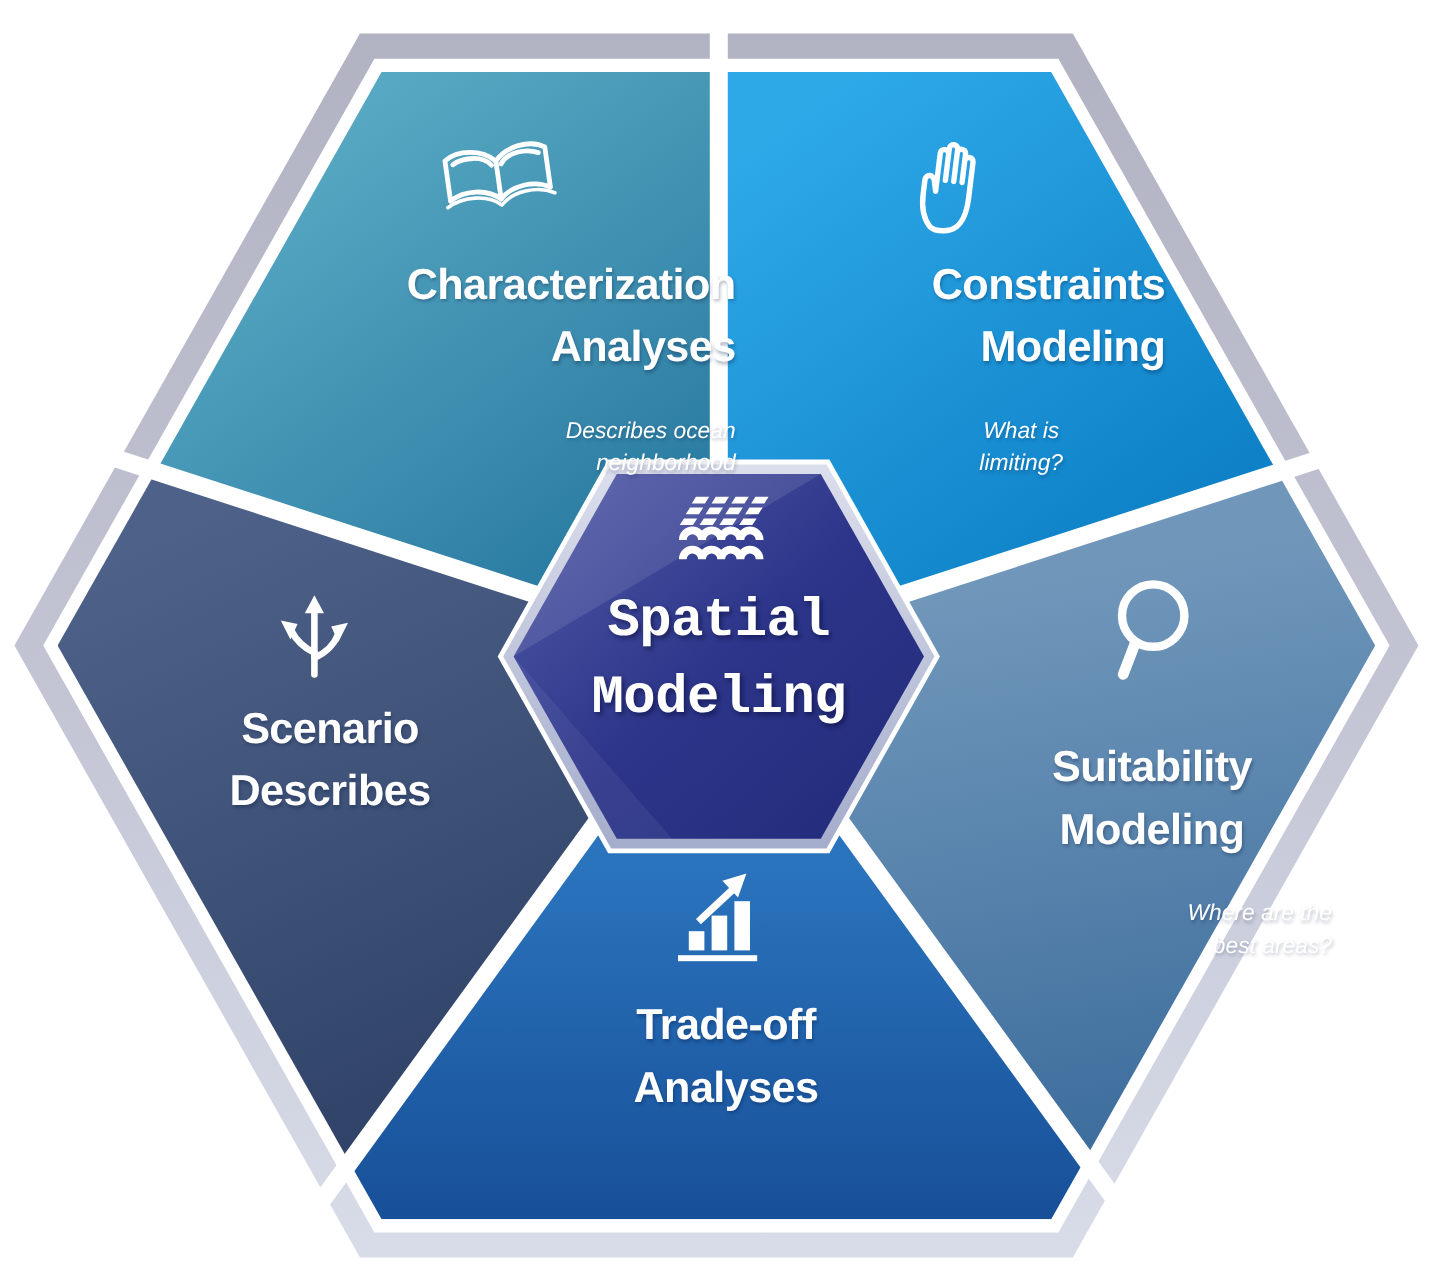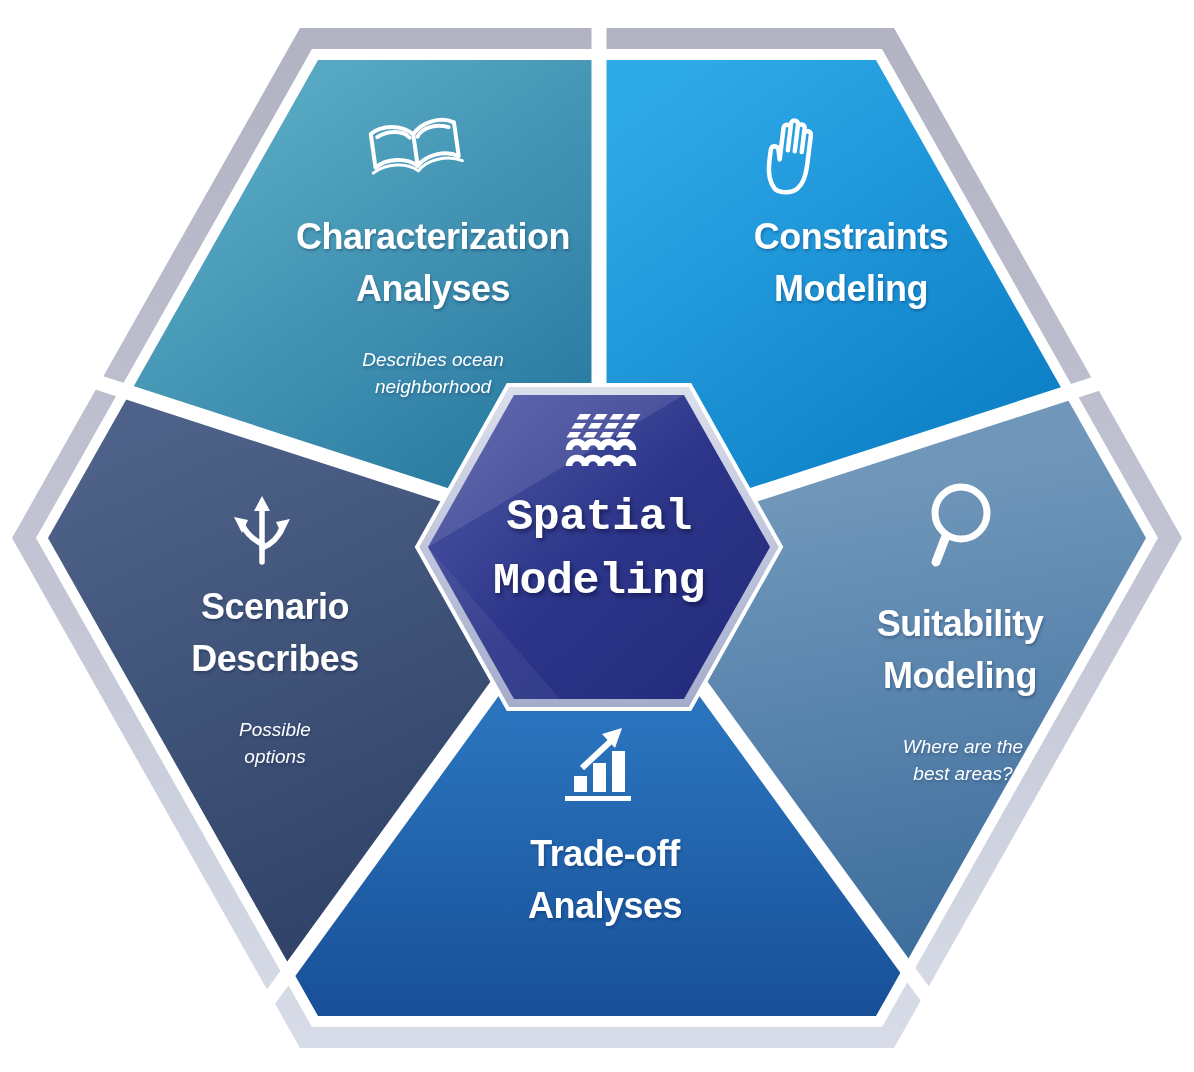--- a/index.html
+++ b/index.html
@@ -14,21 +14,21 @@
     text-shadow:1px 2px 3px rgba(0,20,60,0.30);
   }
   .seg-sub{
     font-size:19px;font-style:italic;line-height:1.42;
     text-shadow:1px 2px 3px rgba(0,20,60,0.25);margin-top:14px;
   }
   .center-title{
     font-size:45px;font-weight:700;line-height:1.42;letter-spacing:-0.5px;
     text-shadow:2px 3px 4px rgba(0,0,40,0.45);
   }
-  .ta-l{text-align:center}.ta-c{text-align:center}
+  .ta-l{text-align:right}.ta-c{text-align:center}
 </style>
 </head>
 <body>
 
 <div id="stage">
 
 <svg id="hexsvg" width="1194" height="1072" viewBox="0 0 1194 1072">
   <defs>
     <linearGradient id="gFrame" x1="0" y1="28" x2="0" y2="1048" gradientUnits="userSpaceOnUse">
       <stop offset="0" stop-color="#b1b2c2"></stop>
@@ -167,39 +167,39 @@
 <div class="txt ta-l" style="left:253px;top:193px;width:360px;">
   <div class="seg-title">Characterization
 Analyses</div>
   <div class="seg-sub">Describes ocean
 neighborhood</div>
 </div>
 
 <div class="txt" style="left:731px;top:193px;width:240px;">
   <div class="seg-title ta-l">Constraints
 Modeling</div>
-</div>
-
-<div class="txt" style="left:810px;top:580px;width:300px;">
+  <div class="seg-sub ta-c">What is
+limiting?</div>
+</div>
+
+<div class="txt" style="left:810px;top:595px;width:300px;">
   <div class="seg-title ta-c">Suitability
 Modeling</div>
   <div class="seg-sub ta-l" style="padding-left:6px;">Where are the
 best areas?</div>
 </div>
 
 <div class="txt ta-c" style="left:455px;top:810px;width:300px;">
   <div class="seg-title">Trade-off
 Analyses</div>
 </div>
 
 <div class="txt ta-c" style="left:125px;top:563px;width:300px;">
   <div class="seg-title">Scenario
 Describes</div>
-  <div class="seg-sub">Possible
-options</div>
 </div>
 
 <div class="txt ta-c" style="left:449px;top:468px;width:300px;font-family:Liberation Mono, monospace;">
   <div class="center-title">Spatial
 Modeling</div>
 </div>
 
 </div>
 
 </body></html>

